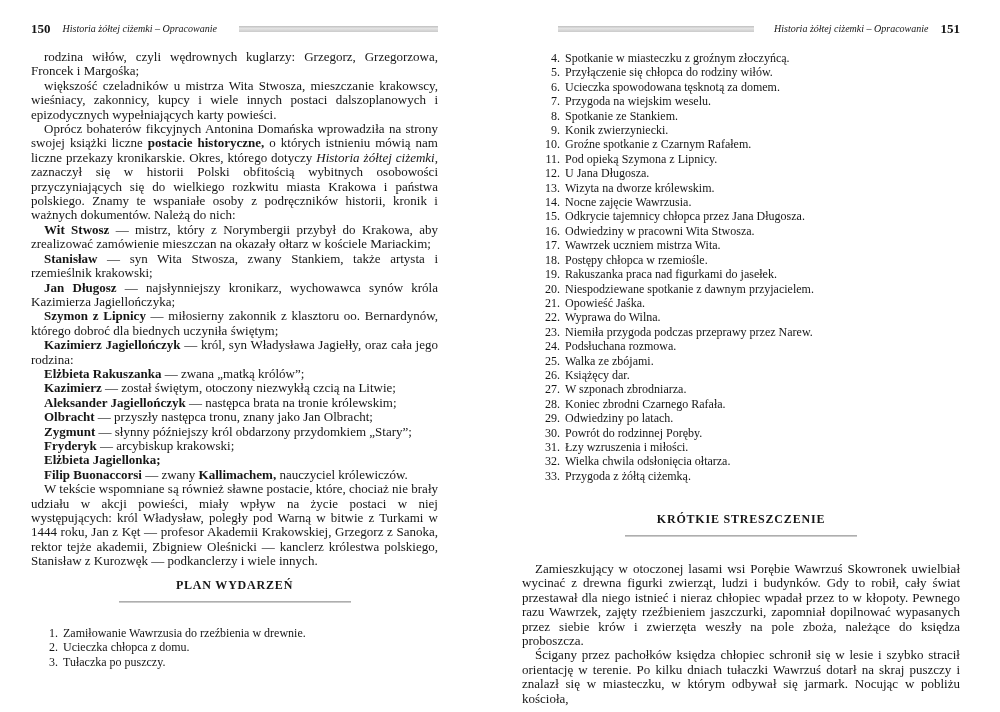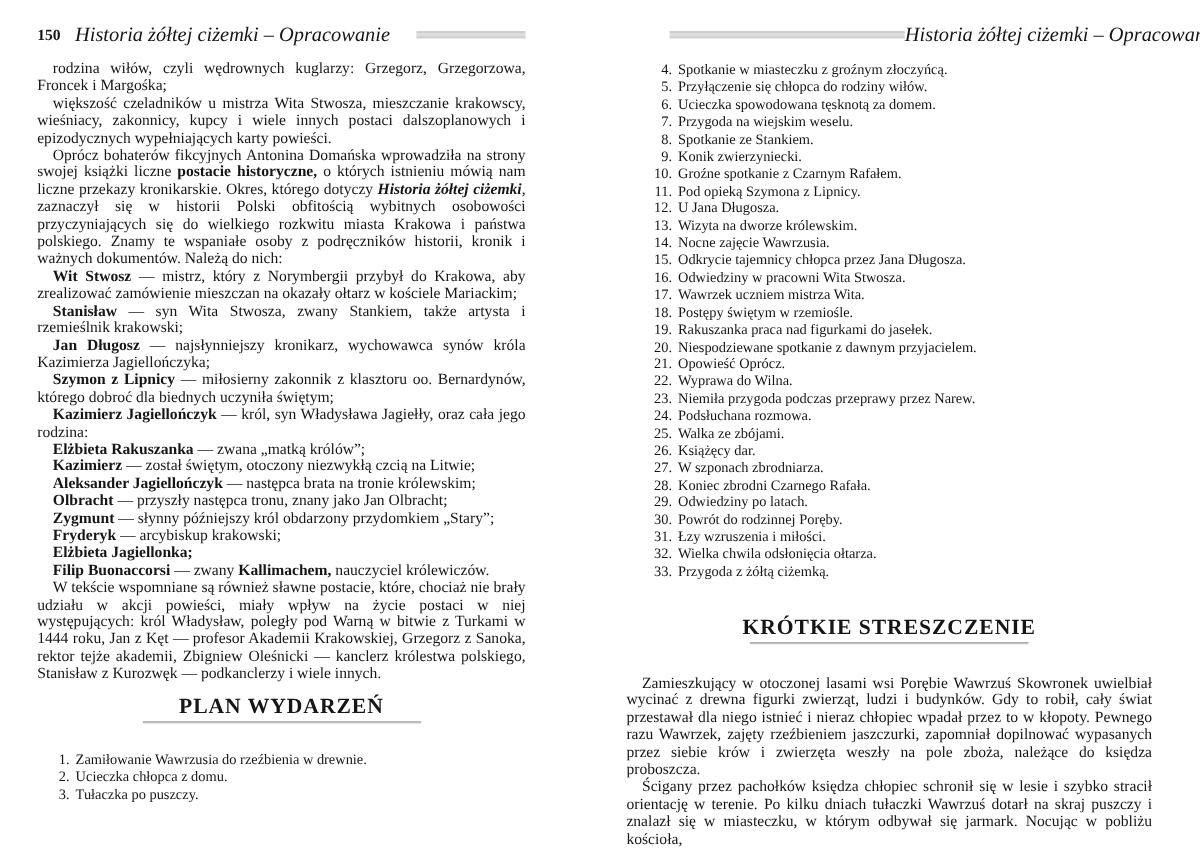--- a/index.html
+++ b/index.html
@@ -4,36 +4,36 @@
 <style>
   html,body{margin:0;padding:0;background:#ffffff;}
   .sheet{position:relative;width:1000px;height:712px;background:#ffffff;overflow:hidden;
          font-family:"Liberation Serif", serif;color:#161616;}
   .page{position:absolute;top:0;height:712px;}
   .page-left{left:31px;width:407px;}
   .page-right{left:522px;width:438px;}
 
   .running-header{position:absolute;top:21px;left:0;right:0;display:flex;align-items:center;height:15px;}
   .pagenum{font-weight:bold;font-size:13px;line-height:15px;}
-  .runtitle{font-style:italic;font-size:17px;white-space:nowrap;line-height:15px;}
+  .runtitle{font-style:italic;font-size:10px;white-space:nowrap;line-height:15px;}
   .page-left .runtitle{margin-left:12px;}
   .headerbar{height:6px;background:linear-gradient(180deg,#bfbfbf 0%,#e3e3e3 40%,#cbcbcb 100%);}
   .page-left .headerbar{flex:1 1 auto;margin-left:22px;}
   .page-right .headerbar{flex:0 0 196px;margin-left:36px;margin-right:auto;}
   .page-right .runtitle{margin-right:12px;}
 
   .body{position:absolute;left:0;right:0;font-size:13px;line-height:14.4px;text-align:justify;}
   .page-left .body{top:50px;}
   .page-right .body{top:562px;}
   .para{margin:0;text-indent:13px;}
   .b{font-weight:bold;}
-  .i{font-style:italic;font-weight:bold;}
+  .i{font-style:italic;}
 
   .sect{position:absolute;left:0;right:0;margin:0;text-align:center;
-        font-weight:bold;font-size:18px;letter-spacing:0.8px;}
+        font-weight:bold;font-size:12px;letter-spacing:0.8px;}
   .page-left .sect{top:578px;}
   .page-right .sect{top:512px;}
   .sectrule{position:absolute;left:50%;transform:translateX(-50%);width:232px;height:2px;
             background:linear-gradient(180deg,#9f9f9f 0%,#dadada 100%);}
   .page-left .sectrule{top:601px;}
   .page-right .sectrule{top:535px;}
 
   .numlist{position:absolute;left:0;right:0;font-size:12px;line-height:14.4px;}
   .page-left .numlist{top:626px;}
   .page-right .numlist{top:51px;}
@@ -153,33 +153,33 @@
         <div class="li">
           <span class="num">16.</span>
           <span class="txt">Odwiedziny w pracowni Wita Stwosza.</span>
         </div>
         <div class="li">
           <span class="num">17.</span>
           <span class="txt">Wawrzek uczniem mistrza Wita.</span>
         </div>
         <div class="li">
           <span class="num">18.</span>
-          <span class="txt">Postępy świętym w rzemiośle.</span>
+          <span class="txt">Postępy chłopca w rzemiośle.</span>
         </div>
         <div class="li">
           <span class="num">19.</span>
           <span class="txt">Rakuszanka praca nad figurkami do jasełek.</span>
         </div>
         <div class="li">
           <span class="num">20.</span>
           <span class="txt">Niespodziewane spotkanie z dawnym przyjacielem.</span>
         </div>
         <div class="li">
           <span class="num">21.</span>
-          <span class="txt">Opowieść Oprócz.</span>
+          <span class="txt">Opowieść Jaśka.</span>
         </div>
         <div class="li">
           <span class="num">22.</span>
           <span class="txt">Wyprawa do Wilna.</span>
         </div>
         <div class="li">
           <span class="num">23.</span>
           <span class="txt">Niemiła przygoda podczas przeprawy przez Narew.</span>
         </div>
         <div class="li">

